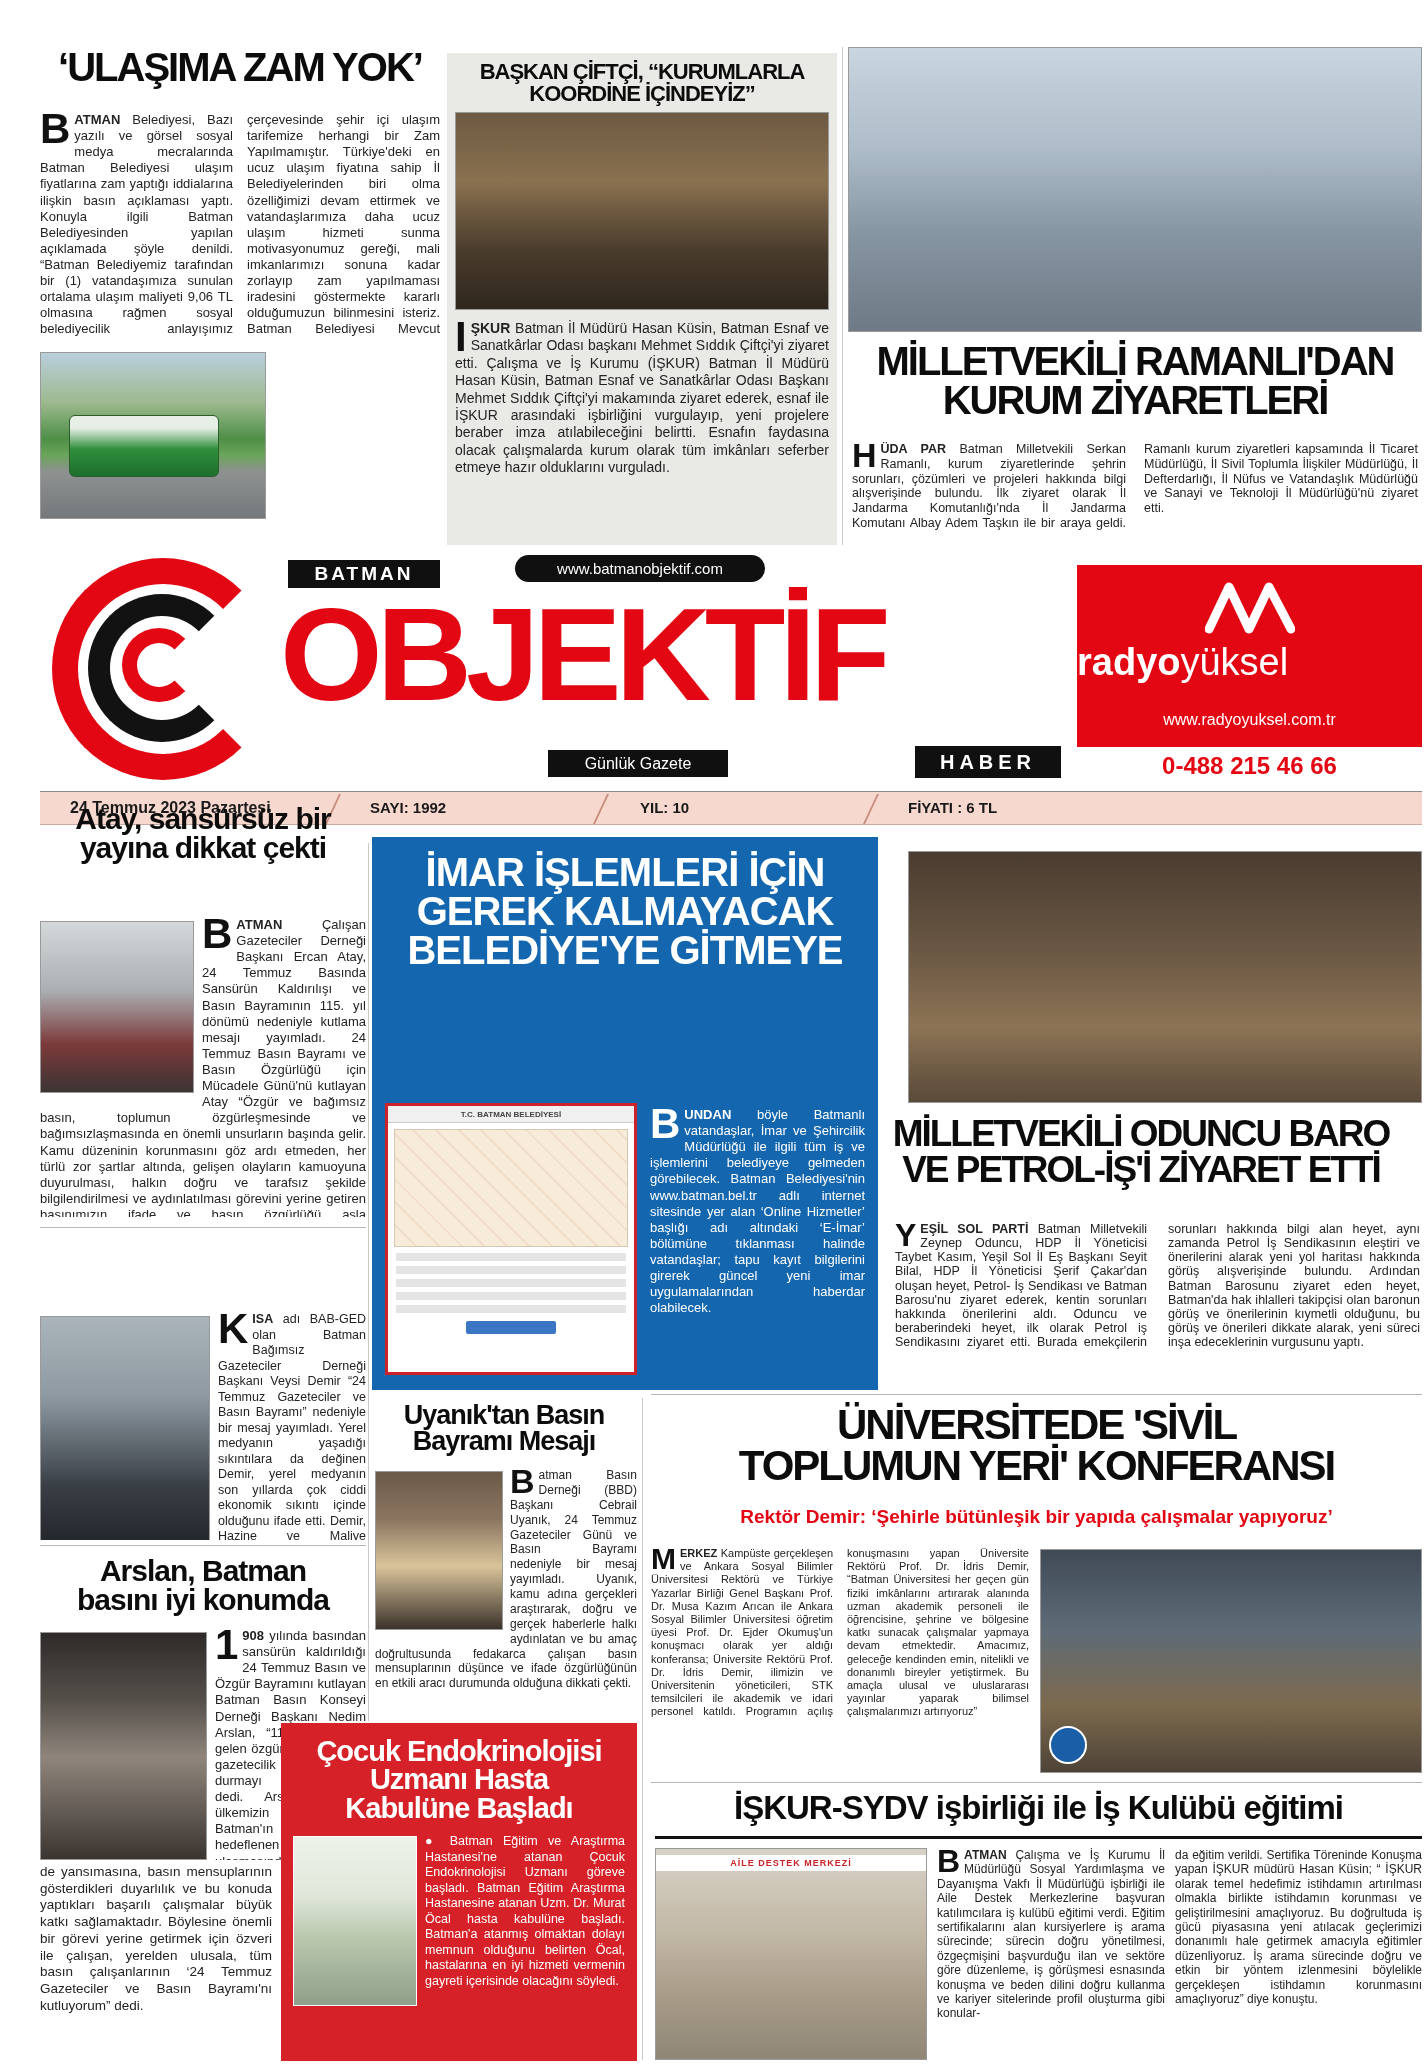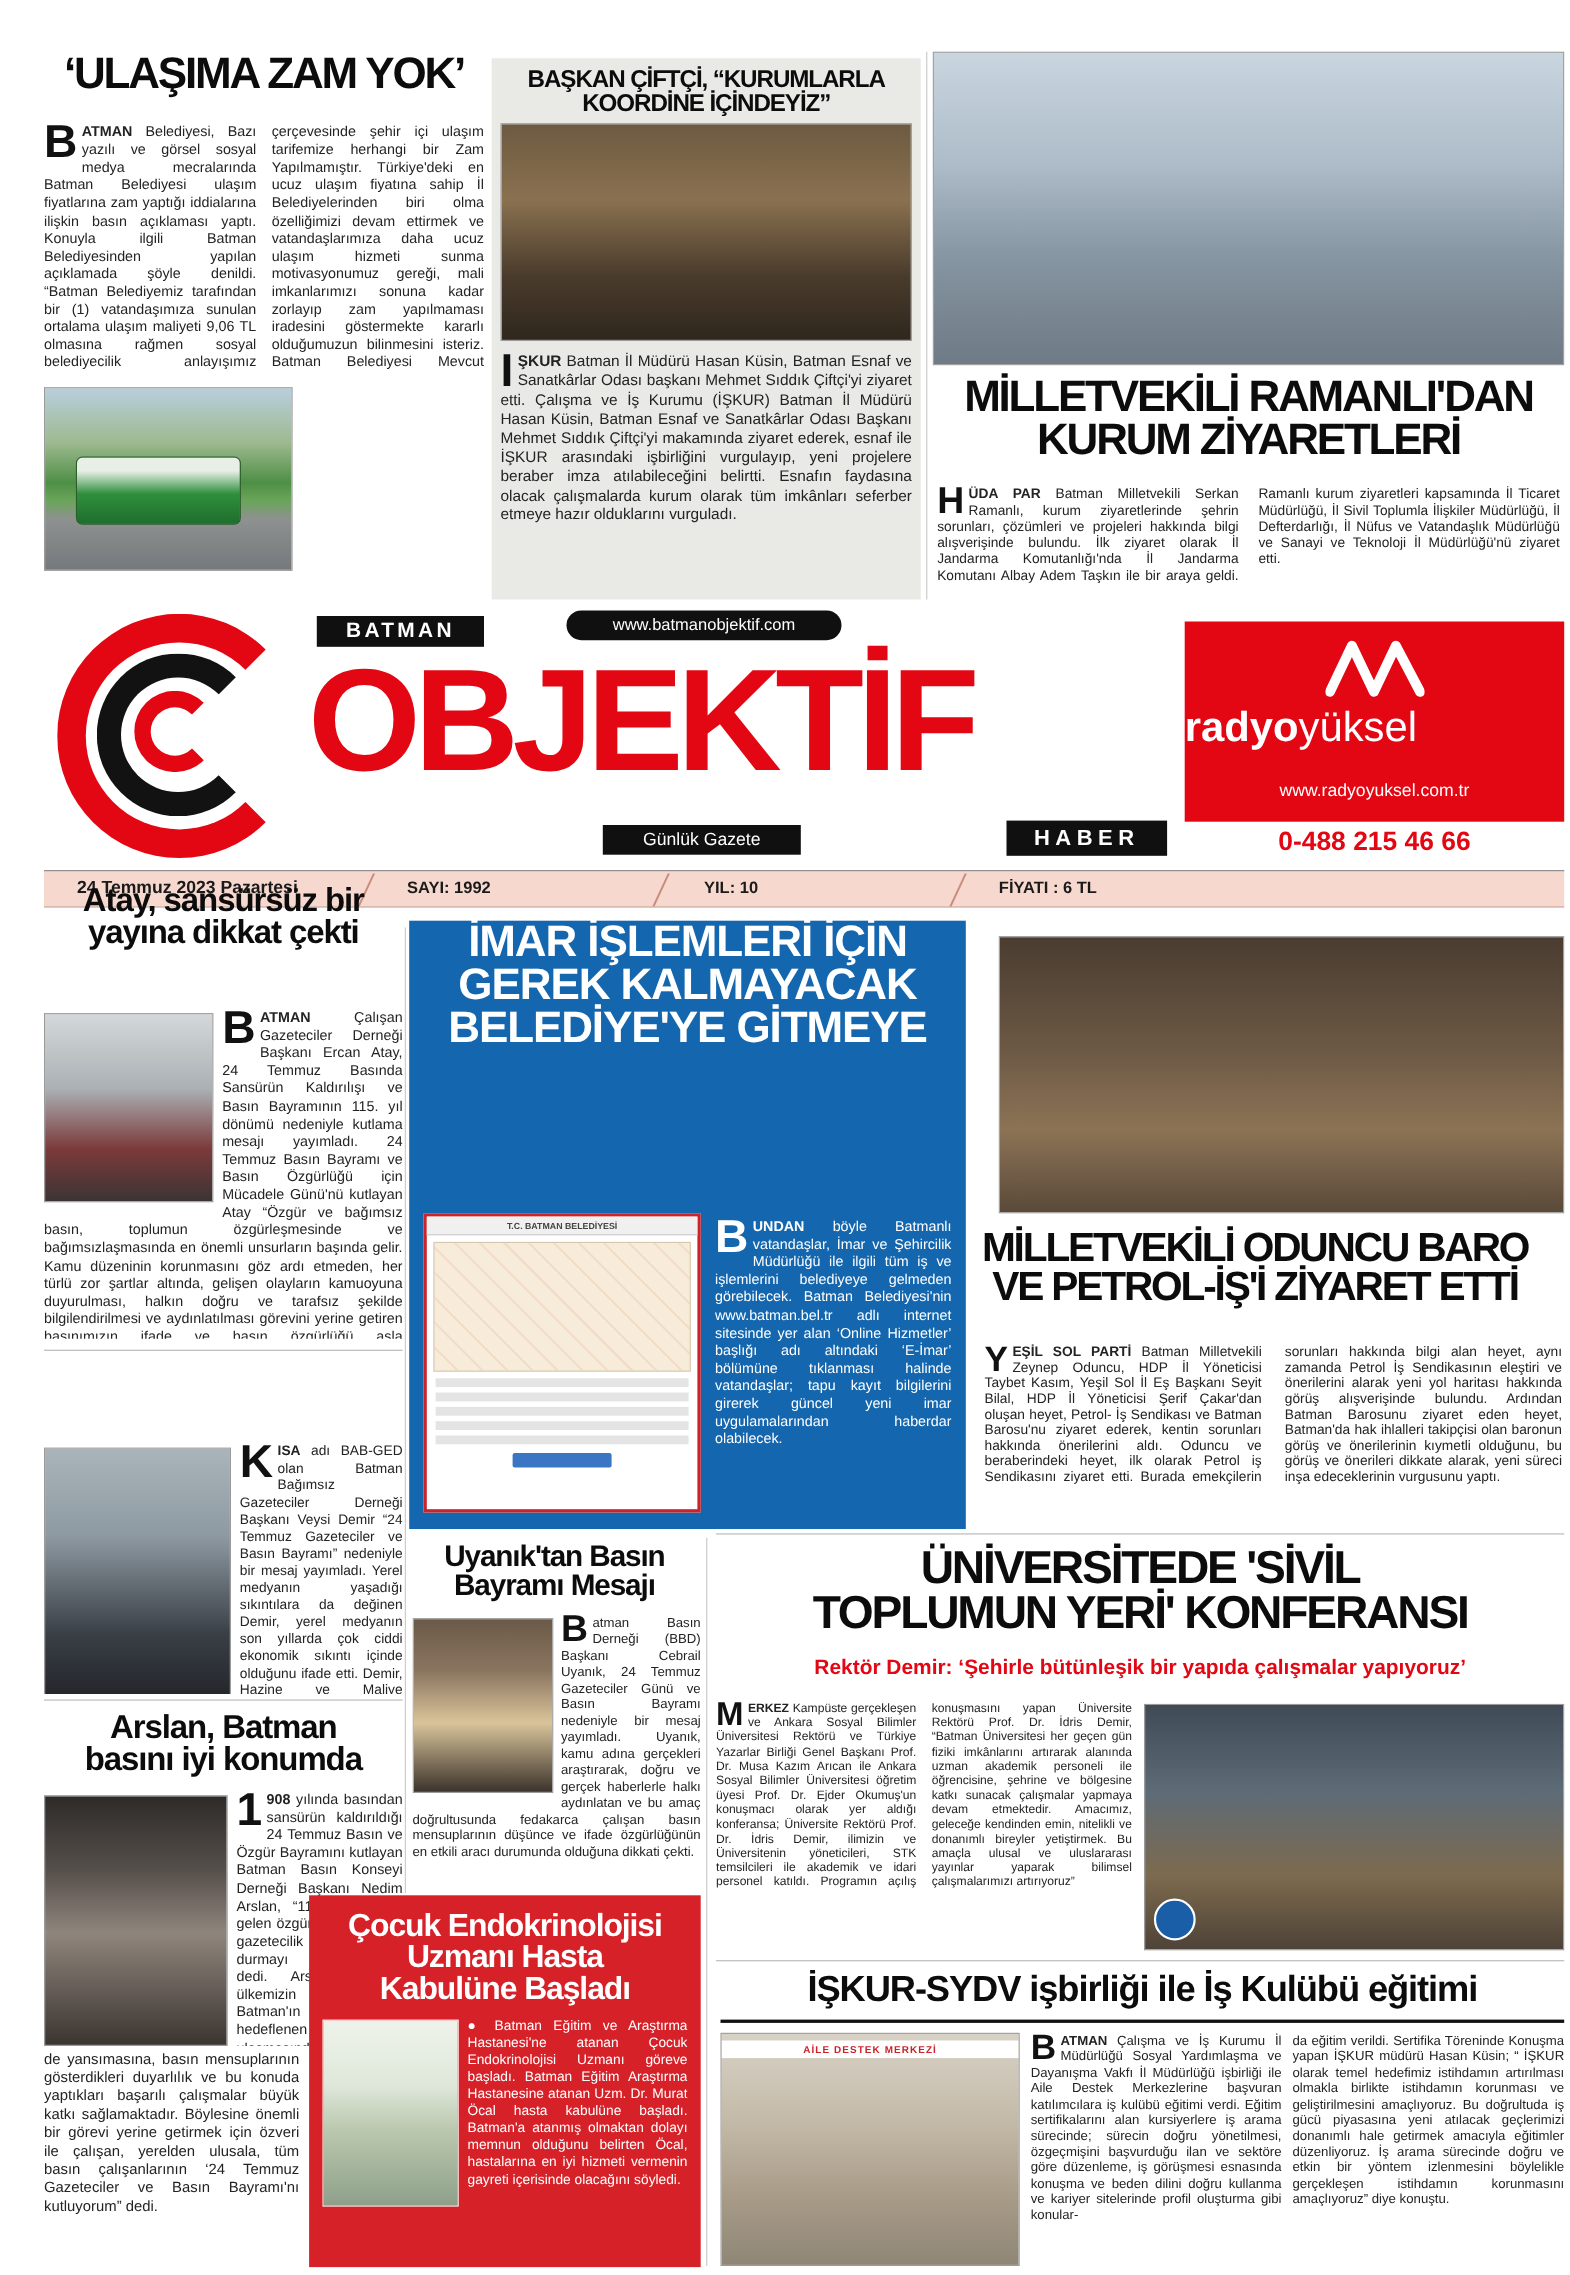--- a/index.html
+++ b/index.html
@@ -115,21 +115,21 @@
     <div>Arslan, Batman</div>
     <div>basını iyi konumda</div>
   </div>
   <div class="abs bt" style="left:40px;top:1628px;width:326px;height:232px;font-size:13px;">
     <div class="ph" style="float:left;width:165px;height:226px;margin:4px 8px 2px 0;background:linear-gradient(180deg,#2e2a28 0%,#56504b 30%,#8f857c 55%,#3b3531 100%);"></div>
     <span class="dc">1</span><span class="lb">908</span><span> yılında basından sansürün kaldırıldığı 24 Temmuz Basın ve Özgür Bayramını kutlayan Batman Basın Konseyi Derneği Başkanı Nedim Arslan, “115 yıldır süre gelen özgür ve sansürsüz gazetecilik ayakta durmayı başarmıştır” dedi. Arslan, “Gerek ülkemizin gerekse Batman'ın her alanında hedeflenen başarıya ulaşmasında ve bu başarının ülkemiz ve ilimiz ekonomisine olumlu yön-</span>
   </div>
   <div class="abs bt" style="left:40px;top:1864px;width:232px;height:196px;font-size:13.5px;">de yansımasına, basın mensuplarının gösterdikleri duyarlılık ve bu konuda yaptıkları başarılı çalışmalar büyük katkı sağlamaktadır. Böylesine önemli bir görevi yerine getirmek için özveri ile çalışan, yerelden ulusala, tüm basın çalışanlarının ‘24 Temmuz Gazeteciler ve Basın Bayramı'nı kutluyorum” dedi.</div>
 
   <div class="abs" style="left:372px;top:837px;width:506px;height:553px;background:#1467ae;">
-    <div class="hl white" style="font-size:40px;letter-spacing:-1px;color:#fff;">
+    <div class="hl white" style="padding-top:16px;font-size:40px;letter-spacing:-1px;color:#fff;">
       <div>İMAR İŞLEMLERİ İÇİN</div>
       <div>GEREK KALMAYACAK</div>
       <div>BELEDİYE'YE GİTMEYE</div>
     </div>
 
     <div class="abs" style="left:13px;top:266px;width:252px;height:272px;background:#ffffff;border:3px solid #cc2229;">
       <div style="height:16px;background:#f0f0f0;border-bottom:1px solid #ccc;font-size:8px;font-weight:700;color:#444;display:flex;align-items:center;justify-content:center;">T.C. BATMAN BELEDİYESİ</div>
       <div style="margin:6px;height:116px;background:repeating-linear-gradient(45deg,#f7ecd9 0 14px,#f2ddc8 14px 16px),#f7ecd9;border:1px solid #d8c7b0;"></div>
       <div style="margin:5px 8px;height:8px;background:#e4e4e4;"></div>
       <div style="margin:5px 8px;height:8px;background:#e4e4e4;"></div>

